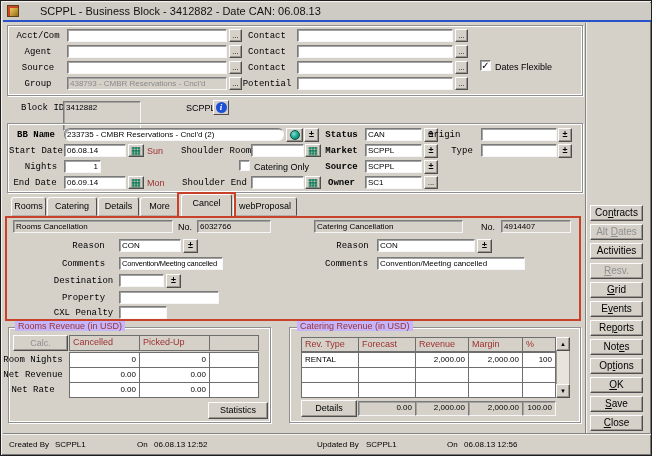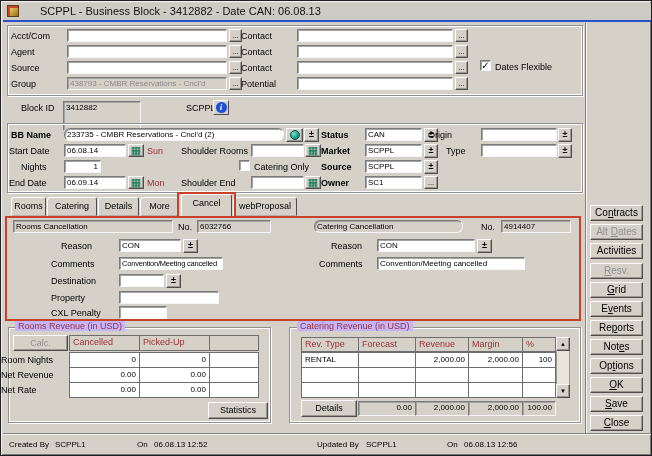--- a/index.html
+++ b/index.html
@@ -7,21 +7,21 @@
   .win{position:relative;width:652px;height:456px;background:#d5d1c9;border:1px solid #1f1f1f;
        box-shadow:inset 1px 1px 0 #f2f1ee, inset -1px -1px 0 #777;overflow:hidden;}
   .titlebar{position:absolute;left:2px;top:2px;width:648px;height:17px;background:#cecbc4;
             font-size:11px;line-height:17px;color:#111;white-space:nowrap;}
   .appicon{position:absolute;left:4px;top:2px;width:12px;height:12px;border:1px solid #5d3f10;
            background:linear-gradient(135deg,#f7dd7a 0%,#caa23c 55%,#8e6a1c 100%);
            box-shadow:inset 2px 2px 0 rgba(200,40,30,.8);}
   .ttext{position:absolute;left:21px;top:0;margin-left:16px;}
   .blueline{position:absolute;left:2px;top:19px;width:648px;height:2px;background:#2a52c8;}
   .lbl{position:absolute;font-size:9px;line-height:11px;color:#000;white-space:nowrap;}
-  .r{text-align:left;}
+  .r{text-align:center;font-family:Liberation Mono, monospace;}
   .b{font-weight:bold;}
   .red{color:#9c3030;}
   .blue{color:#2326c3;}
   .fld{position:absolute;height:13px;background:#fff;border:1px solid;
        border-color:#7b7b7b #f6f6f6 #f6f6f6 #7b7b7b;box-shadow:inset 1px 1px 0 #a3a3a3;
        font-size:8px;line-height:11px;padding:0 2px;white-space:nowrap;overflow:hidden;color:#000;}
   .ro{background:#d5d1c9;}
   .dim{color:#8a8a8a;}
   .f7{font-size:7.5px;letter-spacing:-0.2px;}
   .btn{position:absolute;background:#d5d1c9;border:1px solid;border-color:#fcfcfc #4e4e4e #4e4e4e #fcfcfc;
@@ -169,21 +169,21 @@
   <div class="tab" style="left:139px;width:39px;">More</div>
   <div class="tab active" style="left:180px;width:51px;">Cancel</div>
   <div class="tab" style="left:232px;width:64px;">webProposal</div>
 
   <div class="redbox" style="left:176px;top:191px;width:59px;height:26px;"></div>
   <div class="redbox" style="left:4px;top:215px;width:576px;height:105px;"></div>
 
   <div class="fld ro" style="left:12px;top:219px;width:160px;">Rooms Cancellation</div>
   <div class="lbl" style="left:177px;top:221px;">No.</div>
   <div class="fld ro" style="left:196px;top:219px;width:74px;">6032766</div>
-  <div class="fld ro" style="left:313px;top:219px;width:149px;border-radius:6px;">Catering Cancellation</div>
+  <div class="fld ro" style="left:313px;top:219px;width:149px;">Catering Cancellation</div>
   <div class="lbl" style="left:480px;top:221px;">No.</div>
   <div class="fld ro" style="left:500px;top:219px;width:70px;">4914407</div>
 
   <div class="lbl r" style="left:60px;top:240px;width:55px;">Reason</div>
   <div class="fld" style="left:118px;top:238px;width:62px;">CON</div>
   <div class="btn" style="left:182px;top:238px;width:15px;height:14px;"><span class="lov">±</span></div>
   <div class="lbl r" style="left:330px;top:240px;width:43px;">Reason</div>
   <div class="fld" style="left:376px;top:238px;width:98px;">CON</div>
   <div class="btn" style="left:476px;top:238px;width:15px;height:14px;"><span class="lov">±</span></div>
 

